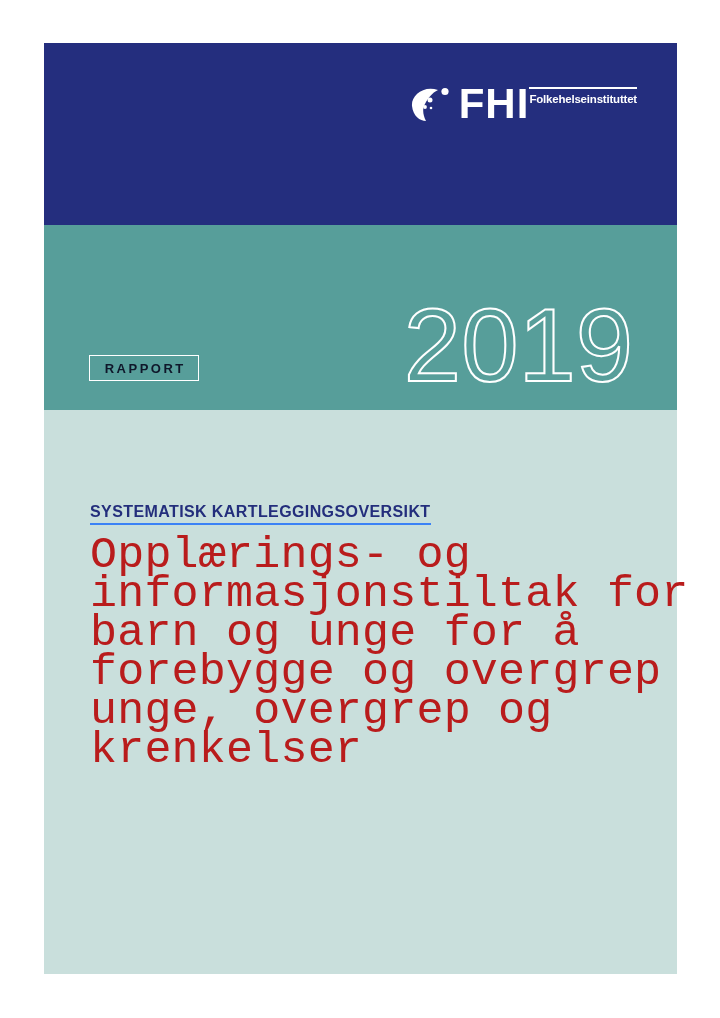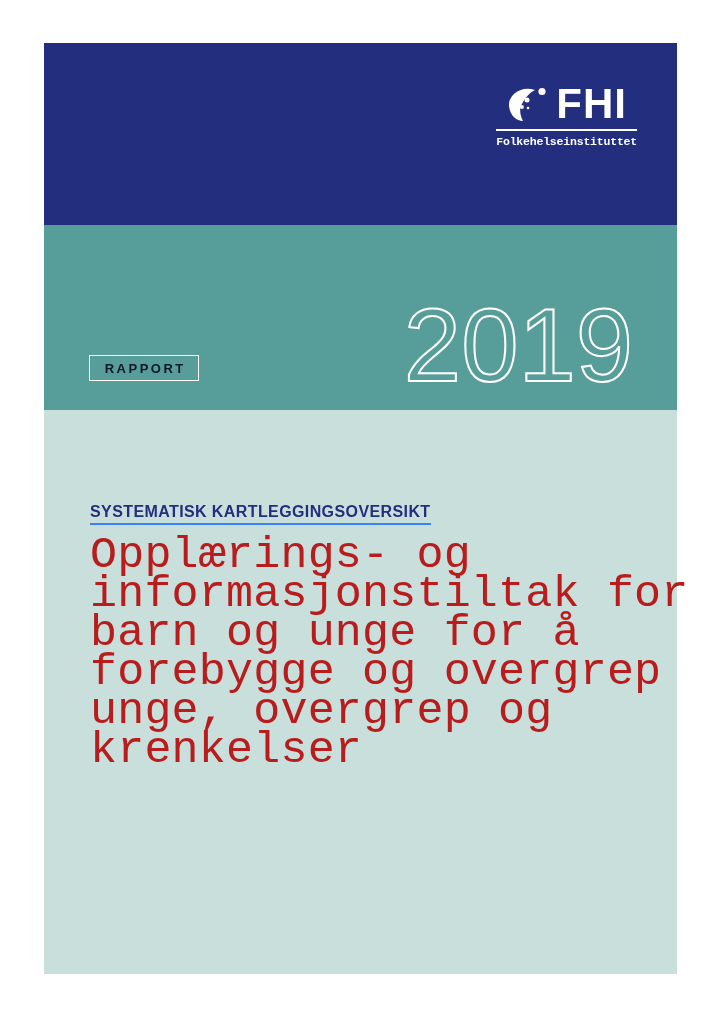--- a/index.html
+++ b/index.html
@@ -22,40 +22,39 @@
   }
   
   .band-blue {
     height: 182px;
     background: #242E7E;
     position: relative;
   }
   .logo {
     position: absolute;
     top: 40px; right: 40px;
-    display: flex; flex-direction: column; align-items: center;
+    display: flex; flex-direction: row; align-items: flex-start;
   }
   .logo-row { display: flex; align-items: center; gap: 6px; }
   .logo-icon { display: block; }
   .logo-text {
     color: #ffffff;
     font-size: 42px;
     font-weight: 700;
     letter-spacing: 1px;
     line-height: 1;
   }
   .logo-bottom { display: flex; flex-direction: column; margin-top: 4px; align-items: flex-start; }
   .logo-rule { height: 2px; background: #ffffff; width: 100%; margin-bottom: 4px; }
   .logo-subtitle {
     color: #ffffff;
     font-size: 11.5px;
     font-weight: 700;
     letter-spacing: -0.2px;
     white-space: nowrap;
-    font-family: Liberation Mono, monospace;
   }
   
   .band-teal {
     height: 185px;
     background: #579E9A;
     position: relative;
   }
   .rapport-box {
     position: absolute;
     left: 45px; top: 130px;

